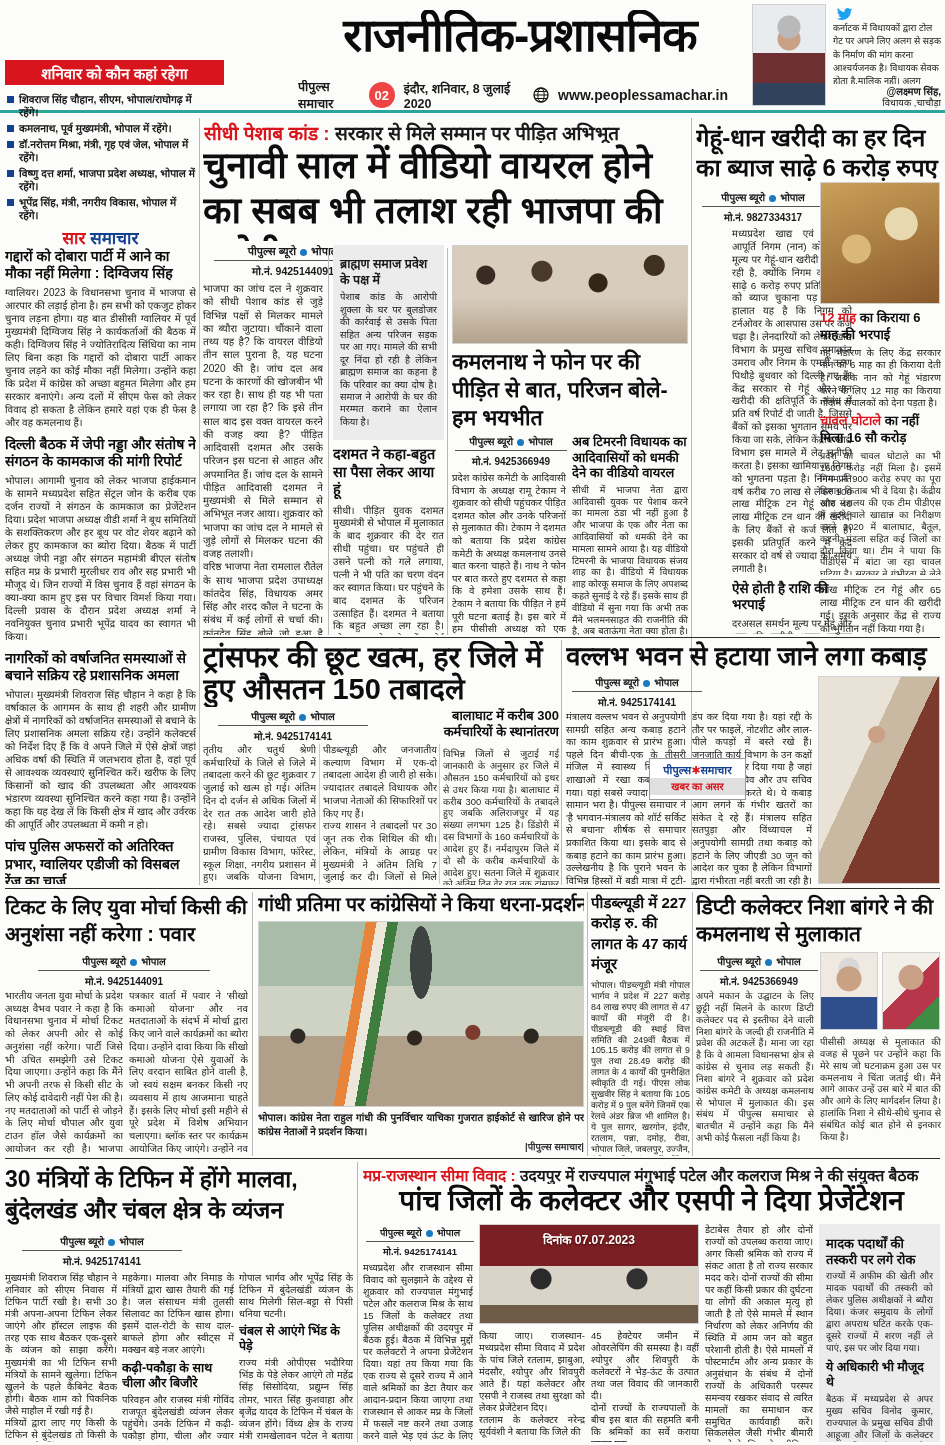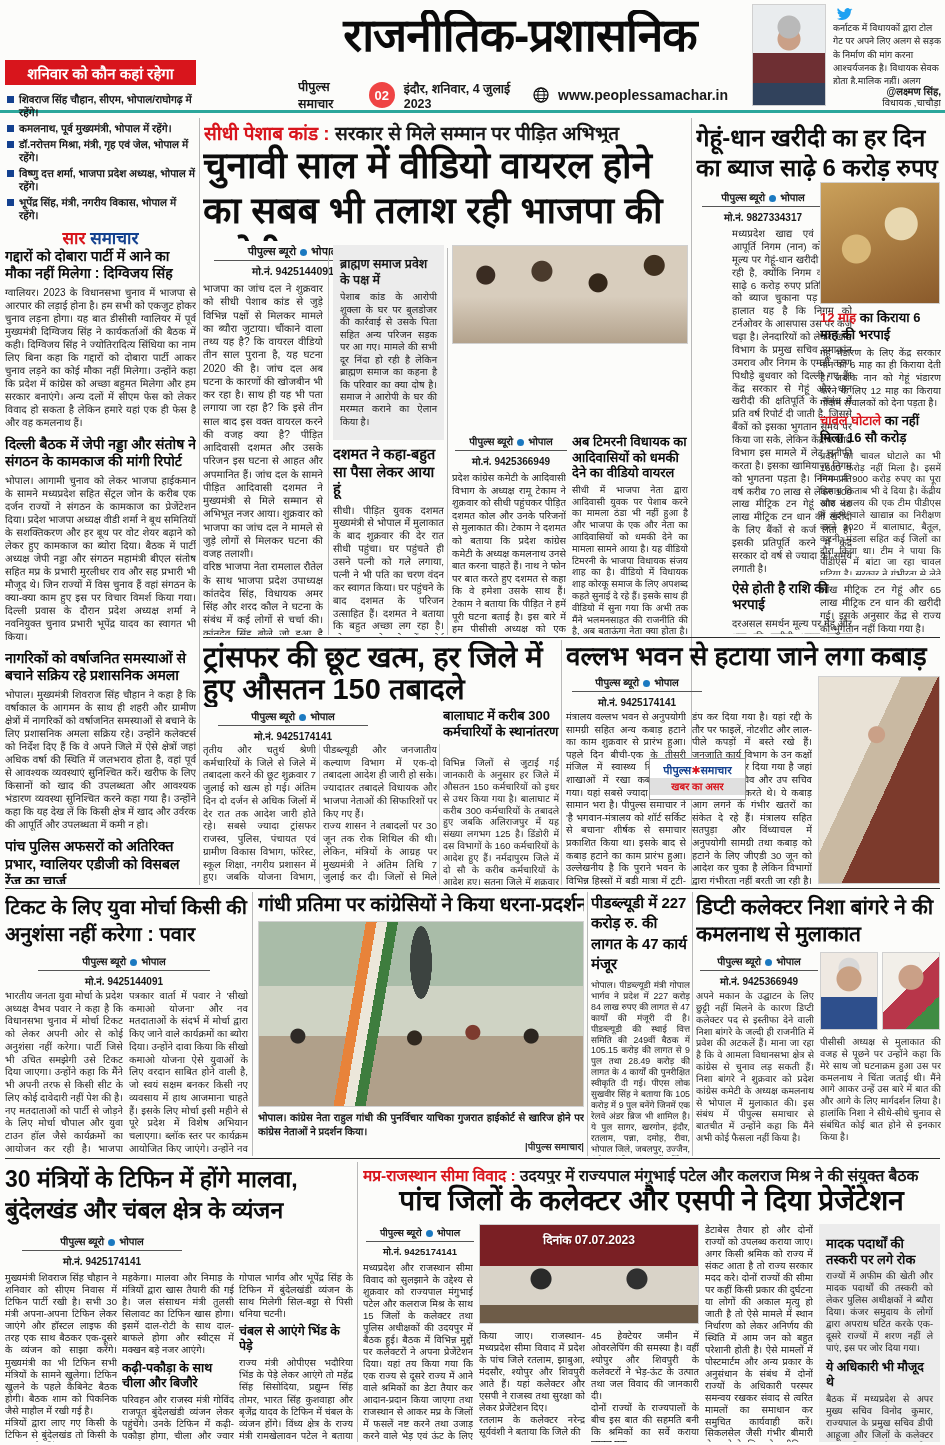--- a/index.html
+++ b/index.html
@@ -40,21 +40,21 @@
 </head>
 <body>
 
 <div class="page">
 
   <div class="abs masthead" style="left:275px;top:10px;width:490px;height:64px;">राजनीतिक-प्रशासनिक</div>
 
   <div class="abs dateline" style="left:298px;top:80px;width:430px;height:30px;">
     <span>पीपुल्स समाचार</span>
     <span class="pagenum">02</span>
-    <span>इंदौर, शनिवार, 4 जुलाई 2023</span>
+    <span>इंदौर, शनिवार, 8 जुलाई 2020</span>
     <span style="display:inline-flex;">
         <svg width="16" height="16" viewBox="0 0 16 16">
           <circle cx="8" cy="8" r="7" fill="none" stroke="#111" stroke-width="1.3"></circle>
           <ellipse cx="8" cy="8" rx="3.2" ry="7" fill="none" stroke="#111" stroke-width="1"></ellipse>
           <path d="M1 8h14M2.4 4.5h11.2M2.4 11.5h11.2" stroke="#111" stroke-width="1" fill="none"></path>
         </svg>
       </span>
     <span style="font-size:14px;">www.peoplessamachar.in</span>
   </div>
 
@@ -67,21 +67,21 @@
         <path d="M23 5.1c-.8.4-1.7.6-2.6.8a4.5 4.5 0 0 0-7.7 4.1A12.8 12.8 0 0 1 3.4 4.2a4.5 4.5 0 0 0 1.4 6 4.4 4.4 0 0 1-2-.5v.1a4.5 4.5 0 0 0 3.6 4.4 4.6 4.6 0 0 1-2 .1 4.5 4.5 0 0 0 4.2 3.1A9 9 0 0 1 2 19.3a12.7 12.7 0 0 0 6.9 2c8.3 0 12.8-6.9 12.8-12.8v-.6c.9-.6 1.6-1.4 2.2-2.3-.8.4-1.7.6-2.6.7a4.5 4.5 0 0 0 2-2.5z"></path>
       </svg></span>
 
   <div class="abs tweet" style="left:858px;top:6px;width:82px;height:18px;"></div>
   <div class="abs tweet" style="left:833px;top:22px;width:108px;height:62px;">कर्नाटक में विधायकों द्वारा टोल गेट पर अपने लिए अलग से सड़क के निर्माण की मांग करना आश्चर्यजनक है। विधायक सेवक होता है,मालिक नहीं। अलग सड़क बनानी है तो मरीजों के लिए बनाओ।</div>
   <div class="abs" style="left:833px;top:84px;width:108px;font-size:10px;font-weight:700;text-align:right;">@लक्ष्मण सिंह,</div>
   <div class="abs" style="left:833px;top:96px;width:108px;font-size:9.5px;text-align:right;">विधायक ,चाचौड़ा</div>
 
   <div class="abs teal" style="left:0;top:110px;width:945px;height:3px;"></div>
 
-  <div class="abs side-redhead" style="left:5px;top:60px;width:191px;height:25px;">शनिवार को कौन कहां रहेगा</div>
+  <div class="abs side-redhead" style="left:5px;top:60px;width:219px;height:25px;">शनिवार को कौन कहां रहेगा</div>
 
   <div class="abs" style="left:7px;top:90px;width:189px;height:134px;">
     <div class="side-item">
         <span class="bullet"></span>
         <span>शिवराज सिंह चौहान, सीएम, भोपाल/राघोगढ़ में रहेंगे।</span>
       </div>
     <div class="side-item">
         <span class="bullet"></span>
         <span>कमलनाथ, पूर्व मुख्यमंत्री, भोपाल में रहेंगे।</span>
       </div>
@@ -151,20 +151,21 @@
 
   <div class="vrule" style="left:447px;top:248px;height:387px;"></div>
 
   <div class="photo" style="left:452px;top:245px;width:236px;height:99px;background:
       radial-gradient(circle at 14% 30%, #3a2c22 0 9px, transparent 10px),
       radial-gradient(circle at 38% 26%, #4a3a2c 0 10px, transparent 11px),
       radial-gradient(circle at 62% 38%, #332619 0 9px, transparent 10px),
       radial-gradient(circle at 86% 20%, #40301f 0 10px, transparent 11px),
       linear-gradient(180deg,#d8cdbd 0 52%, #b3a28c 100%);"></div>
 
+  <div class="abs hl" style="left:452px;top:349px;width:236px;height:82px;font-size:21.5px;line-height:1.3;">कमलनाथ ने फोन पर की पीड़ित से बात, परिजन बोले-हम भयभीत</div>
 
   <div class="abs byline-block" style="left:455px;top:434px;width:112px;height:34px;">
     <div class="b-row" style="font-size:10px;"><span>पीपुल्स ब्यूरो</span><span class="dot"></span><span>भोपाल</span></div>
     <div class="phone" style="font-size:10px;">मो.नं. 9425366949</div>
   </div>
 
   <div class="abs bt" style="left:452px;top:472px;width:114px;height:163px;font-size:9.7px;">प्रदेश कांग्रेस कमेटी के आदिवासी विभाग के अध्यक्ष रामू टेकाम ने शुक्रवार को सीधी पहुंचकर पीड़ित दशमत कोल और उनके परिजनों से मुलाकात की। टेकाम ने दशमत को बताया कि प्रदेश कांग्रेस कमेटी के अध्यक्ष कमलनाथ उनसे बात करना चाहते हैं। नाथ ने फोन पर बात करते हुए दशमत से कहा कि वे हमेशा उसके साथ हैं। टेकाम ने बताया कि पीड़ित ने हमें पूरी घटना बताई है। इस बारे में हम पीसीसी अध्यक्ष को एक रिपोर्ट सौंपेंगे। टेकाम ने कहा कि हमने दशमत के परिजनों से बात की है। परिजन बेहद डरे हुए हैं और इस बारे में ज्यादा बात करने से भी बच रहे हैं।</div>
 
   <div class="abs" style="left:572px;top:434px;width:116px;height:201px;">
     <div class="hl" style="font-size:13px;margin-bottom:4px;">अब टिमरनी विधायक का आदिवासियों को धमकी देने का वीडियो वायरल</div>
@@ -211,21 +212,21 @@
     <div class="b-row" style="font-size:10px;"><span>पीपुल्स ब्यूरो</span><span class="dot"></span><span>भोपाल</span></div>
     <div class="phone" style="font-size:10px;">मो.नं. 9425174141</div>
   </div>
 
   <div class="abs bt" style="left:203px;top:744px;width:113px;height:140px;font-size:9.8px;">तृतीय और चतुर्थ श्रेणी कर्मचारियों के जिले से जिले में तबादला करने की छूट शुक्रवार 7 जुलाई को खत्म हो गई। अंतिम दिन दो दर्जन से अधिक जिलों में देर रात तक आदेश जारी होते रहे। सबसे ज्यादा ट्रांसफर राजस्व, पुलिस, पंचायत एवं ग्रामीण विकास विभाग, फॉरेस्ट, स्कूल शिक्षा, नगरीय प्रशासन में हुए। जबकि योजना विभाग, धर्मस्व, मत्स्य पालन, पिछड़ा वर्ग कल्याण, खाद्य एवं नागरिक संरक्षण, पीएचई,</div>
   <div class="vrule" style="left:319px;top:744px;height:140px;background:#ccc;"></div>
   <div class="abs bt" style="left:323px;top:744px;width:114px;height:140px;font-size:9.8px;">पीडब्ल्यूडी और जनजातीय कल्याण विभाग में एक-दो तबादला आदेश ही जारी हो सके। ज्यादातर तबादले विधायक और भाजपा नेताओं की सिफारिशों पर किए गए हैं।
 राज्य शासन ने तबादलों पर 30 जून तक रोक शिथिल की थी। लेकिन, मंत्रियों के आग्रह पर मुख्यमंत्री ने अंतिम तिथि 7 जुलाई कर दी। जिलों से मिले समाचार के अनुसार ज्यादातर ऐसे कर्मचारियों को इधर से उधर किया गया है जिनसे स्थानीय जनप्रतिनिधि नाराज थे। वहीं अपनी पसंद के कर्मचारियों को भी पदस्थ करने के प्रयास किए गए।</div>
   <div class="vrule" style="left:439px;top:744px;height:140px;background:#ccc;"></div>
   <div class="abs" style="left:443px;top:708px;width:116px;height:177px;">
-    <div class="hl" style="font-size:13px;margin-bottom:18px;">बालाघाट में करीब 300 कर्मचारियों के स्थानांतरण</div>
+    <div class="hl" style="font-size:13px;margin-bottom:9px;text-align:right;">बालाघाट में करीब 300 कर्मचारियों के स्थानांतरण</div>
     <div class="bt" style="font-size:9.4px;line-height:1.26;">विभिन्न जिलों से जुटाई गई जानकारी के अनुसार हर जिले में औसतन 150 कर्मचारियों को इधर से उधर किया गया है। बालाघाट में करीब 300 कर्मचारियों के तबादले हुए जबकि अलिराजपुर में यह संख्या लगभग 125 है। डिंडोरी में दस विभागों के 160 कर्मचारियों के आदेश हुए हैं। नर्मदापुरम जिले में दो सौ के करीब कर्मचारियों के आदेश हुए। सतना जिले में शुक्रवार को अंतिम दिन देर रात तक ट्रांसफर आदेश विभिन्न विभागों द्वारा जारी किए गए।</div>
   </div>
 
   <div class="vrule" style="left:561px;top:640px;height:245px;"></div>
 
   <div class="abs hl" style="left:566px;top:641px;width:374px;height:30px;font-size:26px;white-space:nowrap;">वल्लभ भवन से हटाया जाने लगा कबाड़</div>
 
   <div class="abs byline-block" style="left:572px;top:675px;width:130px;height:32px;">
     <div class="b-row" style="font-size:10px;"><span>पीपुल्स ब्यूरो</span><span class="dot"></span><span>भोपाल</span></div>
     <div class="phone" style="font-size:10px;">मो.नं. 9425174141</div>

